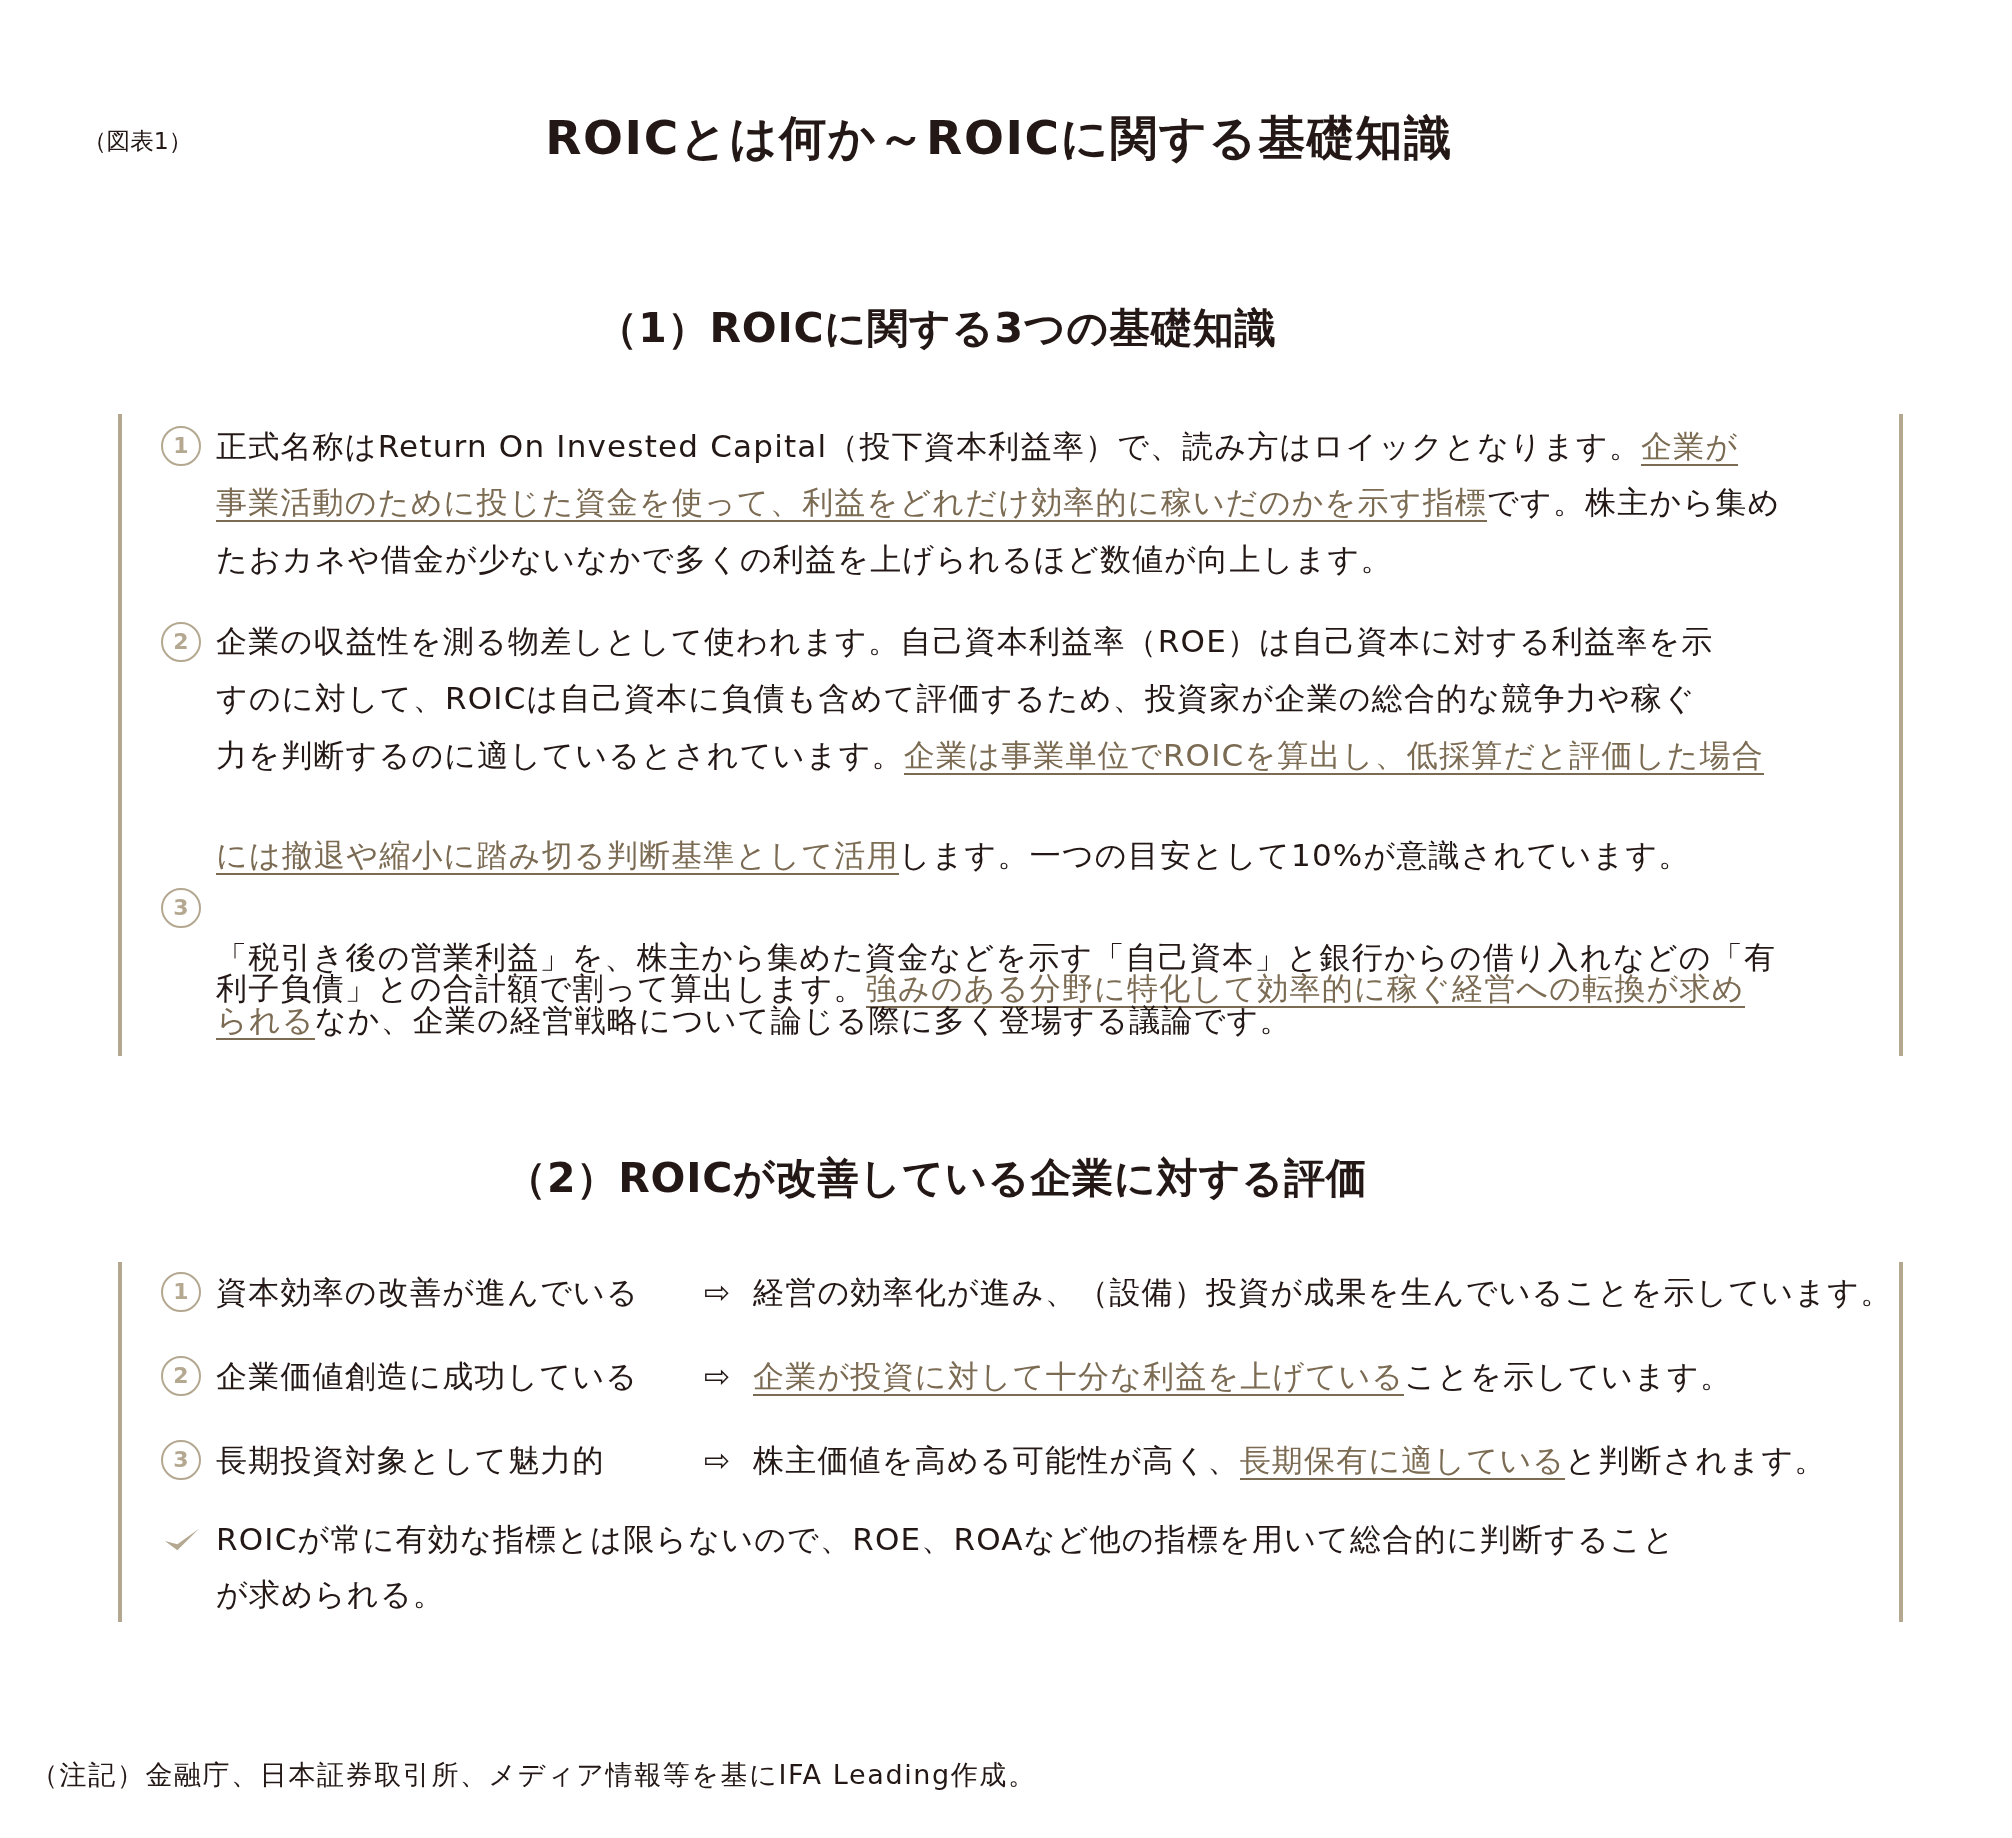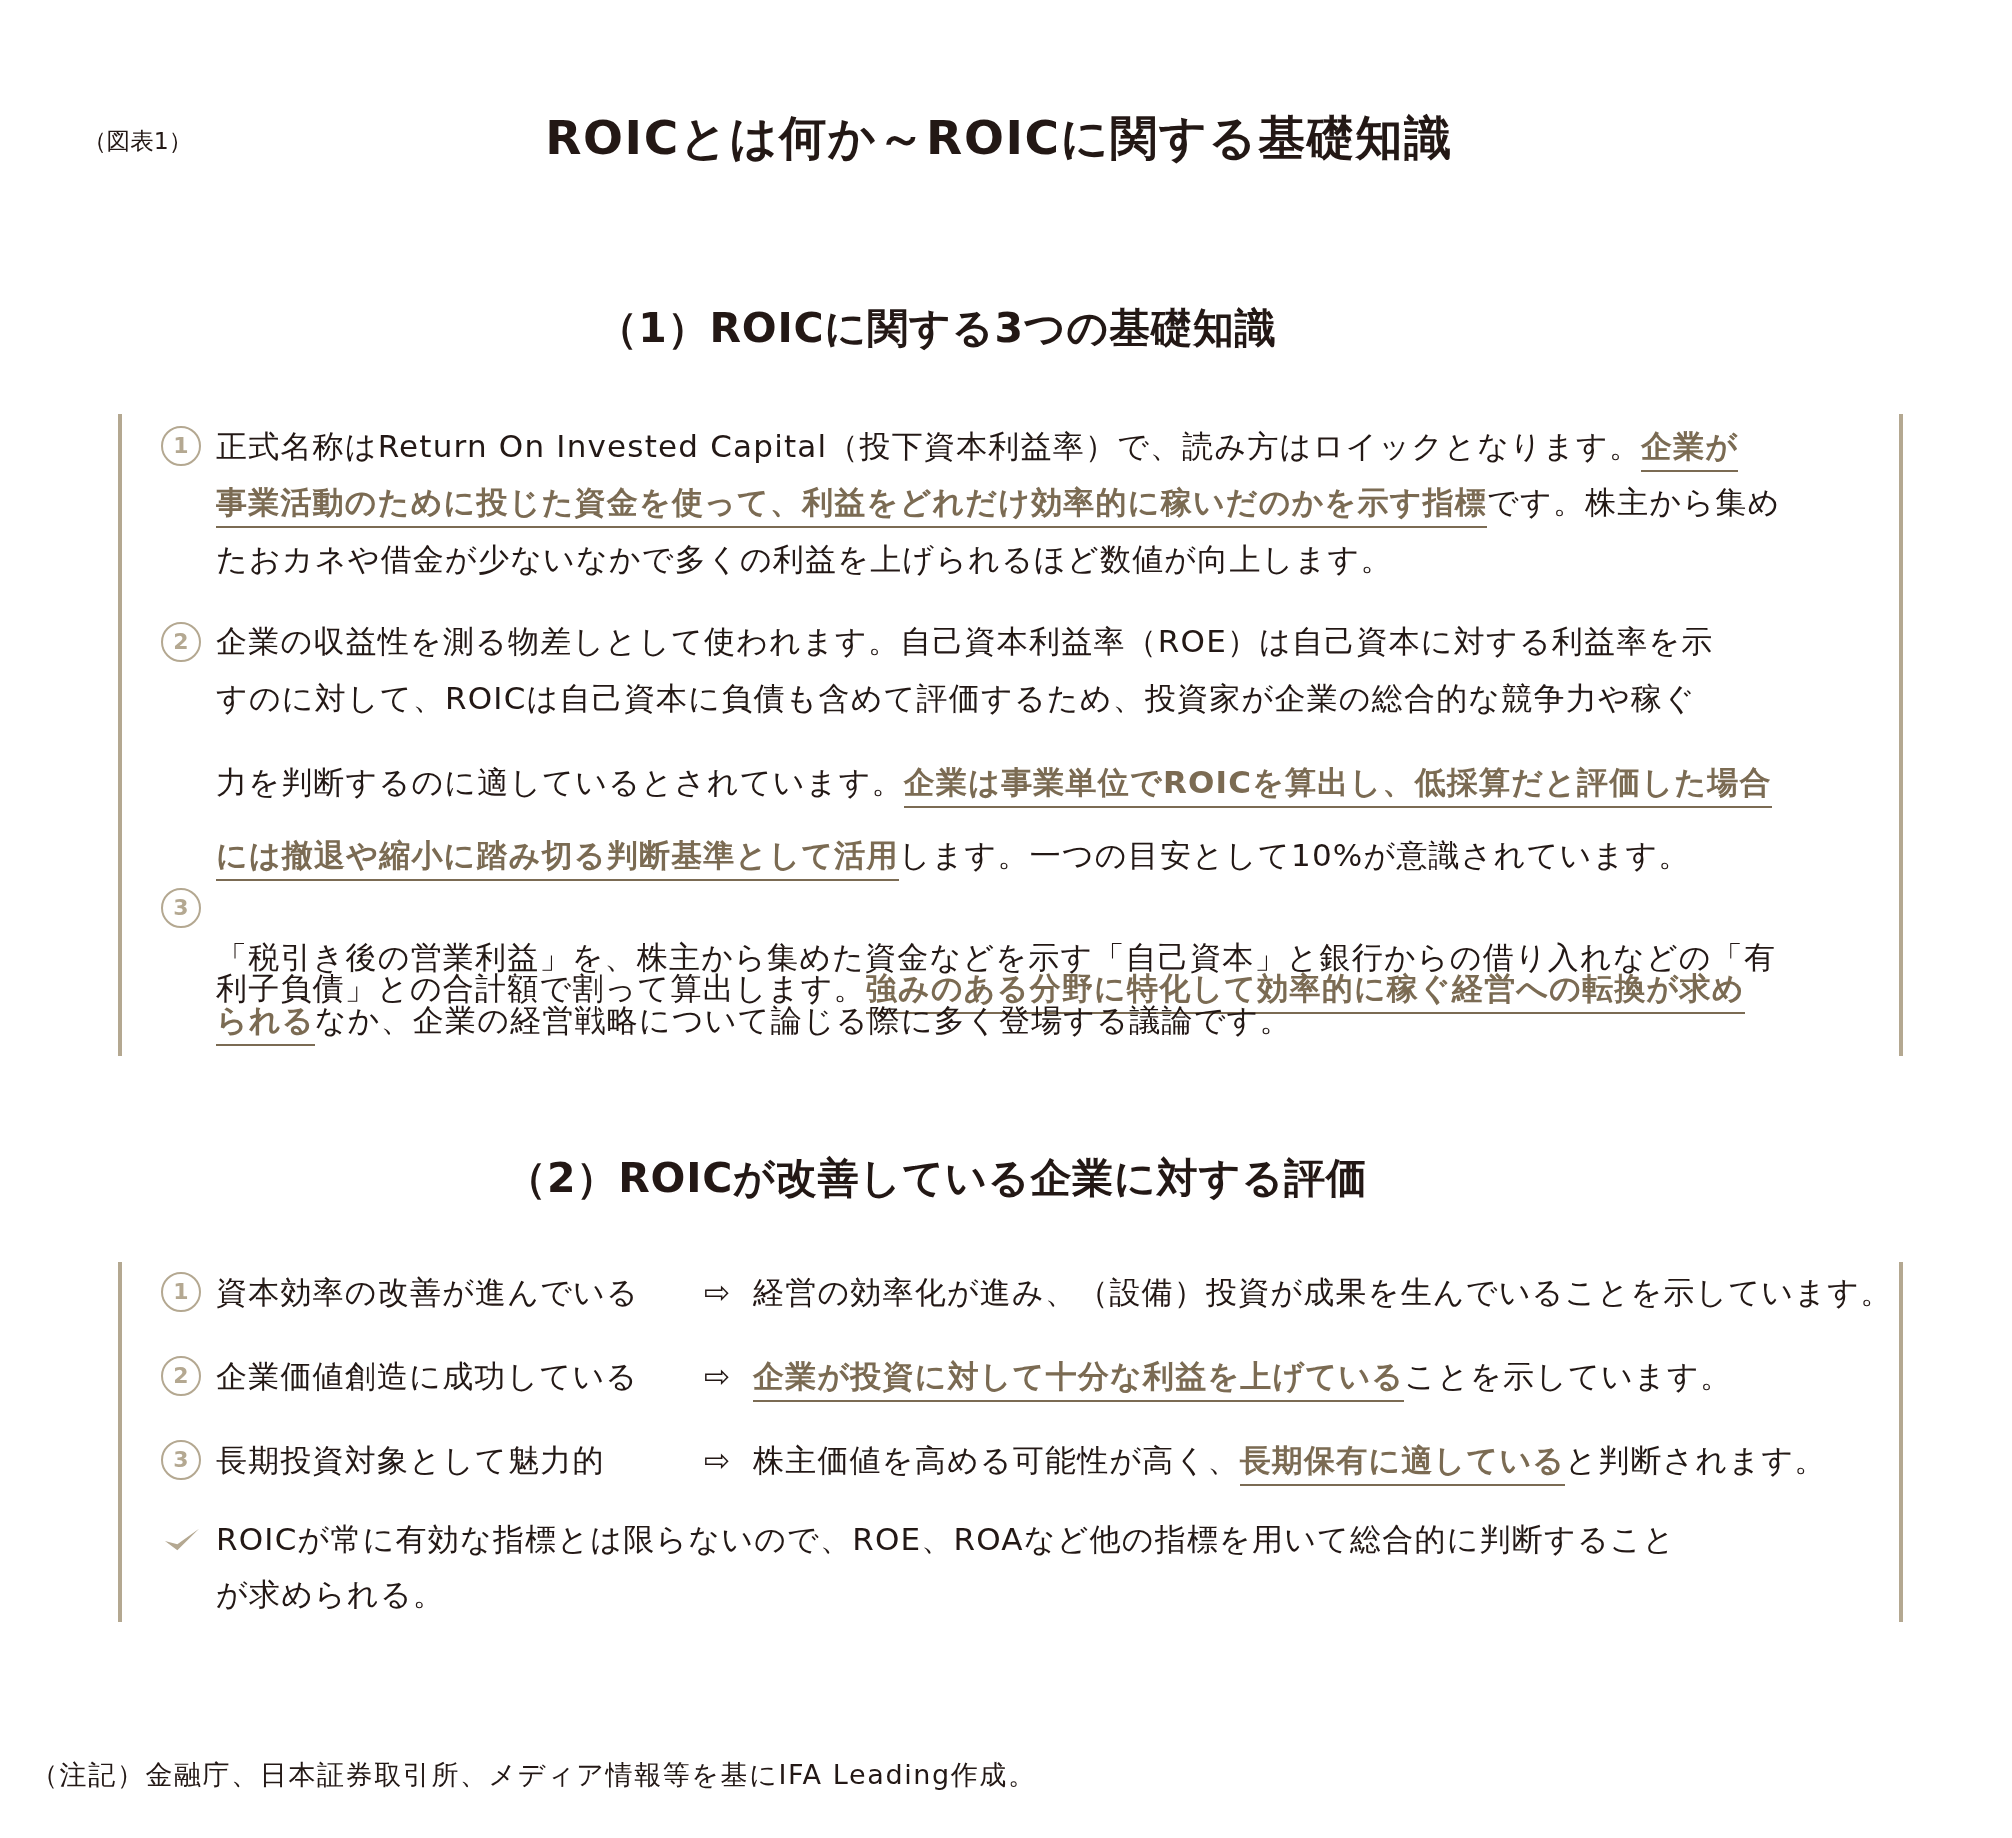--- a/index.html
+++ b/index.html
@@ -6,21 +6,21 @@
   body { width:2013px; height:1839px; position:relative; overflow:hidden;
          font-family:"DejaVu Sans", "Liberation Sans", sans-serif; color:#231815; }
   .abs { position:absolute; }
   .fig-label { left:83px; top:126px; font-size:23.6px; line-height:31px; color:#231815; white-space:nowrap; }
   .main-title { left:0; width:1998px; top:110px; text-align:center; font-size:47px; line-height:55px;
                 font-weight:bold; letter-spacing:1.6px; white-space:nowrap; }
   .section-title { left:0; width:1873px; text-align:center; font-size:41px; line-height:50px;
                    font-weight:bold; letter-spacing:0.8px; white-space:nowrap; }
   .vbar { width:3.9px; background:#b4a891; }
   .line { left:216px; font-size:31px; line-height:44px; white-space:nowrap; letter-spacing:1.2px; }
-  .hl { color:#7b6b53; font-weight:bold; border-bottom:2.4px solid #7b6b53; padding-bottom:6px; }
+  .hl { color:#7b6b53; font-weight:normal; border-bottom:2.4px solid #7b6b53; padding-bottom:0; }
   .circ { width:36px; height:36px; border:2px solid #b4a891; border-radius:50%; color:#b4a891;
           font-size:22px; font-weight:bold; line-height:36px; text-align:center; box-sizing:content-box; }
   .arrow { font-size:31px; line-height:44px; color:#231815; }
   .check { width:38px; height:31px; }
   .footnote { left:31px; top:1759px; font-size:27px; line-height:31px; letter-spacing:1.6px; white-space:nowrap; }
 </style>
 </head>
 <body>
 
 <div class="abs fig-label">（図表1）</div>
@@ -34,21 +34,21 @@
   <div class="abs circ" style="left:161px; top:426px;">1</div>
   <div class="abs line" style="top:424px;"><span>正式名称はReturn On Invested Capital（投下資本利益率）で、読み方はロイックとなります。</span><span class="hl">企業が</span></div>
   <div class="abs line" style="top:480px;"><span class="hl">事業活動のために投じた資金を使って、利益をどれだけ効率的に稼いだのかを示す指標</span><span>です。株主から集め</span></div>
   <div class="abs line" style="top:537px;">たおカネや借金が少ないなかで多くの利益を上げられるほど数値が向上します。</div>
 </div>
 
 <div>
   <div class="abs circ" style="left:161px; top:622px;">2</div>
   <div class="abs line" style="top:619px;">企業の収益性を測る物差しとして使われます。自己資本利益率（ROE）は自己資本に対する利益率を示</div>
   <div class="abs line" style="top:676px;">すのに対して、ROICは自己資本に負債も含めて評価するため、投資家が企業の総合的な競争力や稼ぐ</div>
-  <div class="abs line" style="top:733px;margin-top:27px;"><span>力を判断するのに適しているとされています。</span><span class="hl">企業は事業単位でROICを算出し、低採算だと評価した場合</span></div>
+  <div class="abs line" style="top:733px;"><span>力を判断するのに適しているとされています。</span><span class="hl">企業は事業単位でROICを算出し、低採算だと評価した場合</span></div>
   <div class="abs line" style="top:789px;margin-top:44px;"><span class="hl">には撤退や縮小に踏み切る判断基準として活用</span><span>します。一つの目安として10%が意識されています。</span></div>
 </div>
 
 <div>
   <div class="abs circ" style="left:161px; top:888px;">3</div>
   <div class="abs line" style="top:935px;text-align:right;">「税引き後の営業利益」を、株主から集めた資金などを示す「自己資本」と銀行からの借り入れなどの「有</div>
   <div class="abs line" style="top:966px;"><span>利子負債」との合計額で割って算出します。</span><span class="hl">強みのある分野に特化して効率的に稼ぐ経営への転換が求め</span></div>
   <div class="abs line" style="top:998px;"><span class="hl">られる</span><span>なか、企業の経営戦略について論じる際に多く登場する議論です。</span></div>
 </div>
 

